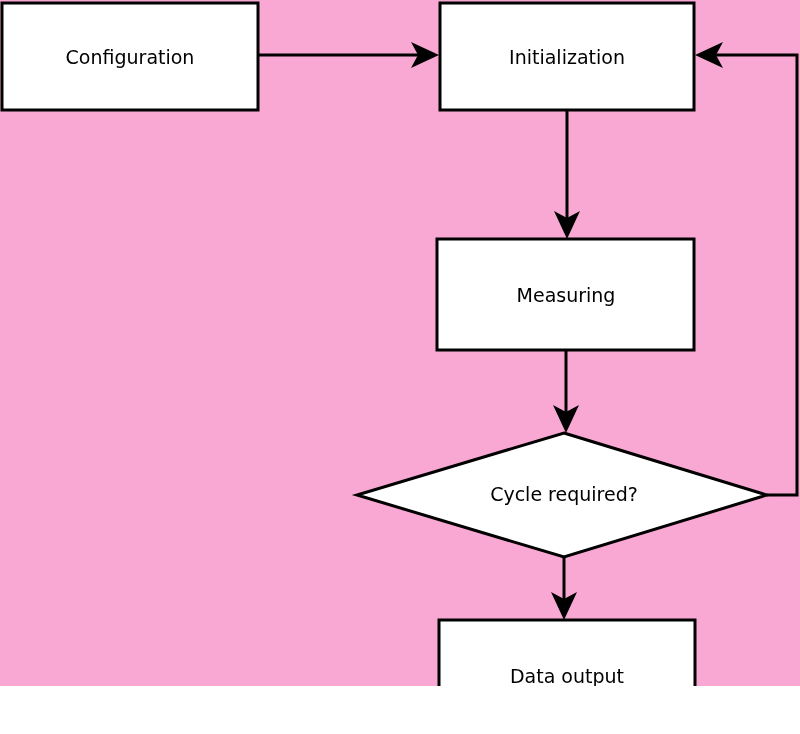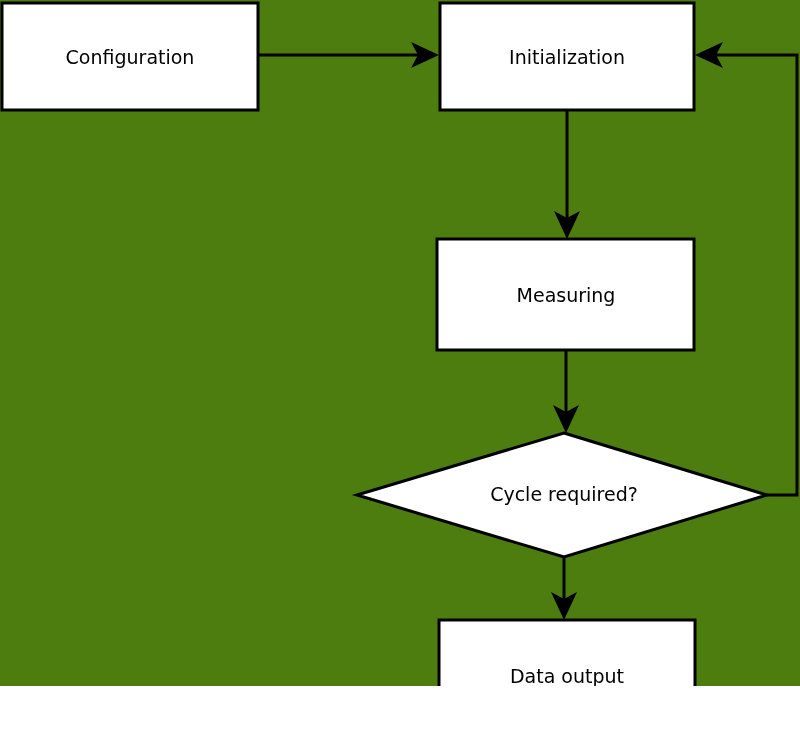--- a/index.html
+++ b/index.html
@@ -4,21 +4,21 @@
 <style>
   html, body {
     margin: 0;
     padding: 0;
     background: #ffffff;
   }
   .stage {
     position: relative;
     width: 800px;
     height: 686px;
-    background: #4d7c0f;
+    background: #f9a8d4;
     overflow: hidden;
   }
   svg {
     display: block;
   }
   .box {
     fill: #ffffff;
     stroke: #000000;
     stroke-width: 3;
   }

